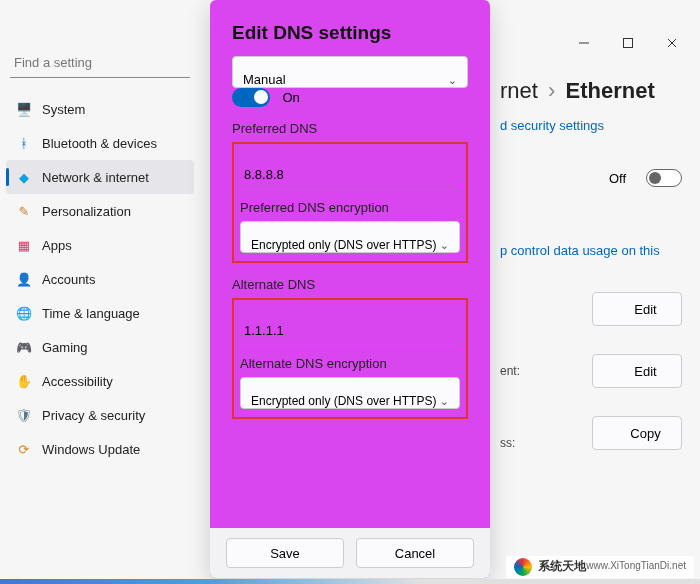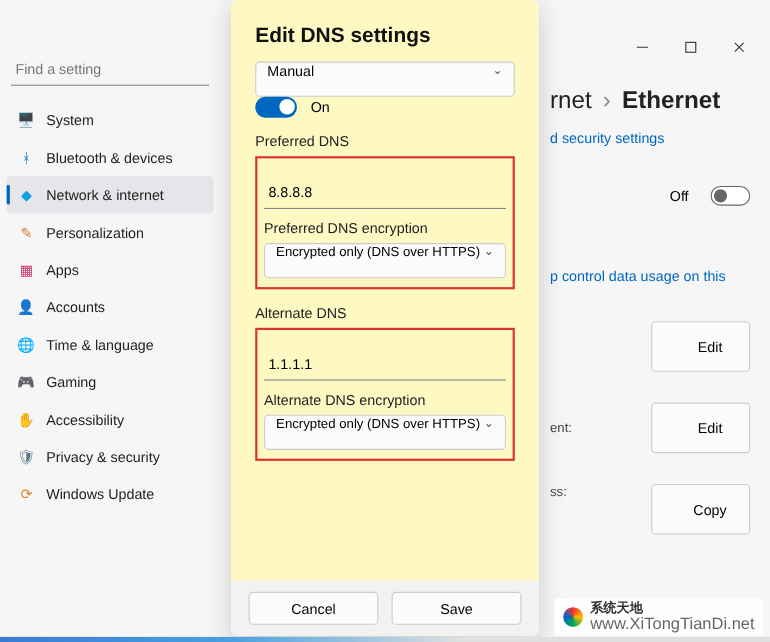--- a/index.html
+++ b/index.html
@@ -19,28 +19,28 @@
   .nav-icon { width:16px; height:16px; display:flex; align-items:center; justify-content:center; font-size:13px; }
   .main { flex:1; padding:16px 18px; position:relative; }
   .breadcrumb { font-size:22px; color:#222; margin-top:26px; }
   .breadcrumb .sep { color:#888; margin:0 4px; }
   .breadcrumb .last { font-weight:600; }
   .link { color:#0067c0; font-size:13px; margin-top:14px; display:block; }
   .row { display:flex; align-items:center; justify-content:space-between; margin-top:36px; font-size:13px; }
   .toggle-off { width:36px; height:18px; border:1px solid #666; border-radius:10px; position:relative; background:#fff; }
   .toggle-off::after { content:""; position:absolute; left:2px; top:2px; width:12px; height:12px; border-radius:50%; background:#666; }
   .text-truncated { color:#0067c0; font-size:13px; margin-top:56px; }
-  .side-btn { width:90px; height:46px; border:1px solid #ccc; background:#fbfbfd; border-radius:4px; font-size:13px; display:flex; align-items:center; justify-content:center; margin-left:auto;padding-left:17px; }
+  .side-btn { width:90px; height:34px; border:1px solid #ccc; background:#fbfbfd; border-radius:4px; font-size:13px; display:flex; align-items:center; justify-content:center; margin-left:auto;padding-left:17px; }
   .side-btn-row { margin-top:26px; display:flex; }
   .small-txt { font-size:12px; color:#444; }
   
   
-  .modal { position:absolute; left:210px; top:0; width:280px; bottom:6px; background:#fef9c3; border-radius:6px; box-shadow:0 6px 24px rgba(0,0,0,.18); padding:18px 22px 12px; overflow:hidden; }
+  .modal { position:absolute; left:210px; top:0; width:280px; bottom:6px; background:#d946ef; border-radius:6px; box-shadow:0 6px 24px rgba(0,0,0,.18); padding:18px 22px 12px; overflow:hidden; }
   .modal h2 { font-size:19px; font-weight:600; margin:4px 0 12px; color:#111; }
-  .dropdown { height:32px; border:1px solid #ccc; border-radius:4px; display:flex; align-items:flex-start; padding:0 10px; font-size:13px; justify-content:space-between; background:#fbfbfd; }
+  .dropdown { height:32px; border:1px solid #ccc; border-radius:4px; display:flex; align-items:flex-end; padding:0 10px; font-size:13px; justify-content:space-between; background:#fbfbfd; }
   .section-title { font-size:16px; font-weight:600; margin:18px 0 6px; color:#111; }
   .toggle-on { width:38px; height:19px; background:#0067c0; border-radius:10px; position:relative; display:inline-block; vertical-align:middle; }
   .toggle-on::after { content:""; position:absolute; right:2px; top:2px; width:14px; height:14px; border-radius:50%; background:#fff; }
   .on-label { font-size:13px; margin-left:8px; vertical-align:middle; }
   .field-label { font-size:13px; color:#222; margin:14px 0 6px; }
   .text-input { height:30px; border:none; border-bottom:1px solid #888; width:100%; font-size:13px; padding:2px 4px; background:transparent; }
   .highlight-box { border:2px solid #d33; padding:16px 6px 8px; margin-top:6px; }
   .modal-footer { position:absolute; left:0; right:0; bottom:0; height:50px; background:#f2f2f4; display:flex; gap:12px; align-items:center; justify-content:center; padding:0 16px; }
   .modal-btn { flex:1; height:30px; border:1px solid #ccc; background:#fbfbfd; border-radius:4px; font-size:13px; }
   .chev { color:#555; font-size:11px; }
@@ -146,21 +146,21 @@
       </div>
       <div class="text-truncated">p control data usage on this</div>
 
       <div class="side-btn-row" style="margin-top:34px;">
           <div class="side-btn">Edit</div>
         </div>
       <div style="margin-top:28px;display:flex;align-items:center;">
           <span class="small-txt">ent:</span>
           <div class="side-btn" style="margin-left:auto;">Edit</div>
         </div>
-      <div style="margin-top:28px;display:flex;align-items:flex-start;">
+      <div style="margin-top:28px;display:flex;align-items:flex-end;">
           <span class="small-txt">ss:</span>
           <div class="side-btn" style="margin-left:auto;">Copy</div>
         </div>
     </div>
   </div>
 
   <div class="modal">
     <h2>Edit DNS settings</h2>
     <div class="dropdown">
       <span>Manual</span>
@@ -185,26 +185,26 @@
     <div class="highlight-box">
       <input class="text-input" value="1.1.1.1" style="">
       <div class="field-label" style="margin-top:10px;">Alternate DNS encryption</div>
       <div class="dropdown">
         <span style="font-size:12px;">Encrypted only (DNS over HTTPS)</span>
         <span class="chev">⌄</span>
       </div>
     </div>
 
     <div class="modal-footer">
+      <button class="modal-btn">Save</button>
       <button class="modal-btn">Cancel</button>
-      <button class="modal-btn">Save</button>
     </div>
   </div>
 
   <div class="watermark">
     <span class="wm-logo"></span>
-    <span style="display:flex;flex-direction:column;line-height:1.1;">
+    <span style="display:flex;flex-direction:row;line-height:1.1;">
       <span style="font-weight:600;color:#333;">系统天地</span>
-      <span style="font-size:15px;color:#666;">www.XiTongTianDi.net</span>
+      <span style="font-size:10px;color:#666;">www.XiTongTianDi.net</span>
     </span>
   </div>
   <div class="taskbar-hint"></div>
 </div>
 
 </body></html>

